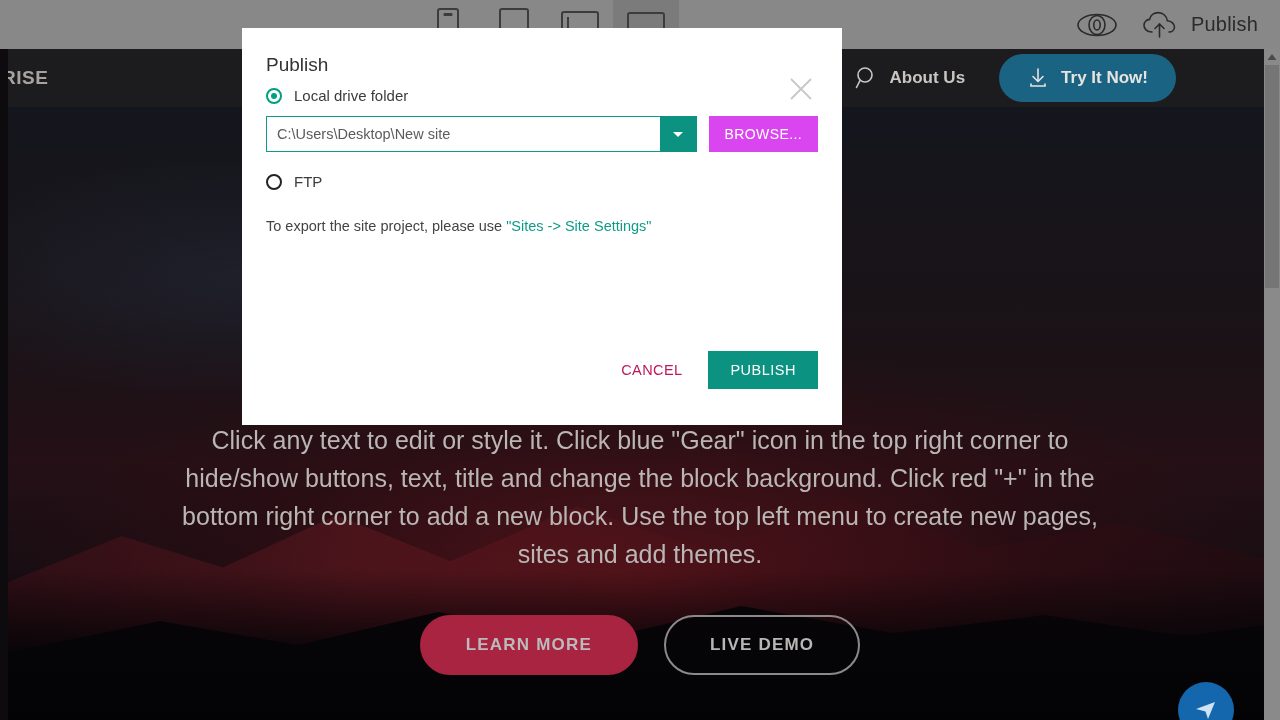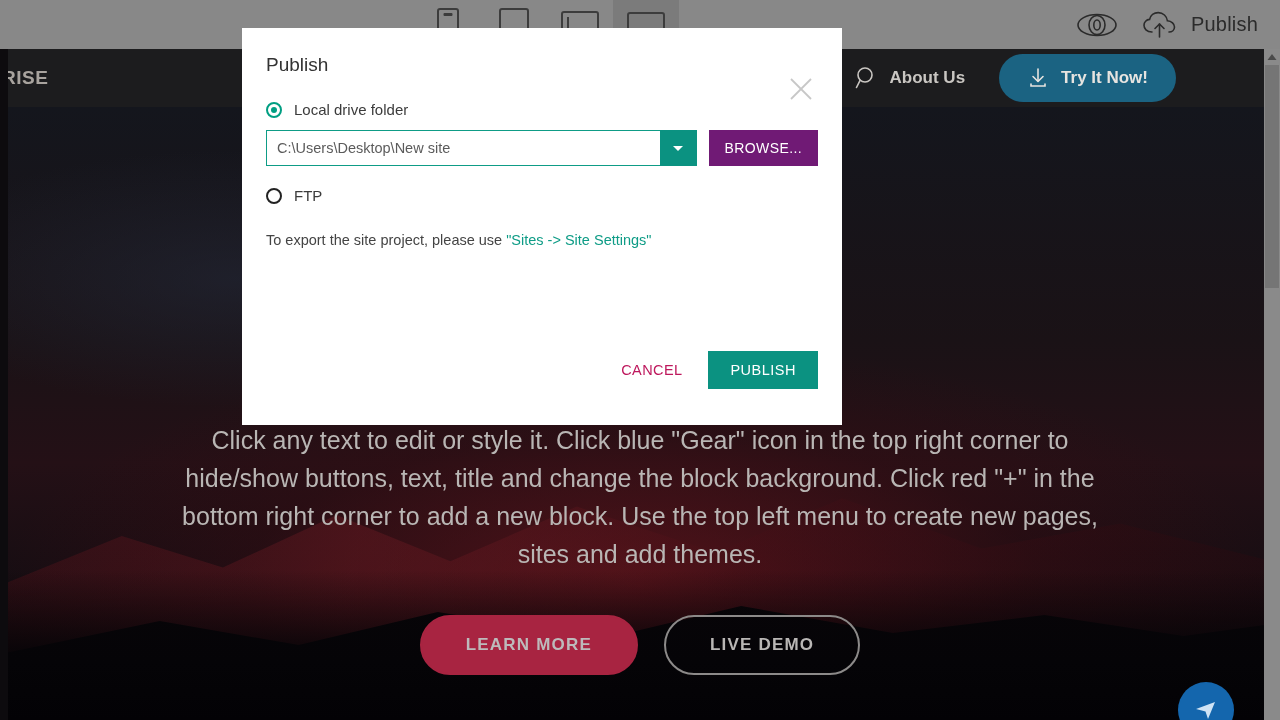--- a/index.html
+++ b/index.html
@@ -284,21 +284,21 @@
     cursor: pointer;
     display: flex; align-items: center; justify-content: center;
   }
 
   .radio-row {
     display: flex;
     align-items: center;
     gap: 12px;
     margin-top: 0;
   }
-  .radio-row.r1 { margin-top: 25px; text-align: center; }
+  .radio-row.r1 { margin-top: 11px; text-align: center; }
   .radio-row.r2 { margin-top: 21px; }
   .radio-row.r3 { margin-top: 22px; }
 
   .radio {
     width: 16px; height: 16px;
     border-radius: 50%;
     border: 2px solid #222;
     position: relative;
     flex: none;
     cursor: pointer;
@@ -350,21 +350,21 @@
     cursor: pointer;
   }
   .caret-down {
     width: 0; height: 0;
     border-left: 5px solid transparent;
     border-right: 5px solid transparent;
     border-top: 5px solid #ffffff;
   }
   .browse-btn {
     margin-left: 12px;
-    background: #701a75;
+    background: #d946ef;
     color: #ffffff;
     border: none;
     font-size: 14px;
     letter-spacing: .4px;
     padding: 6px 16px;
     cursor: pointer;
     font-family: "Liberation Sans", sans-serif;
   }
 
   .toggle-row {

